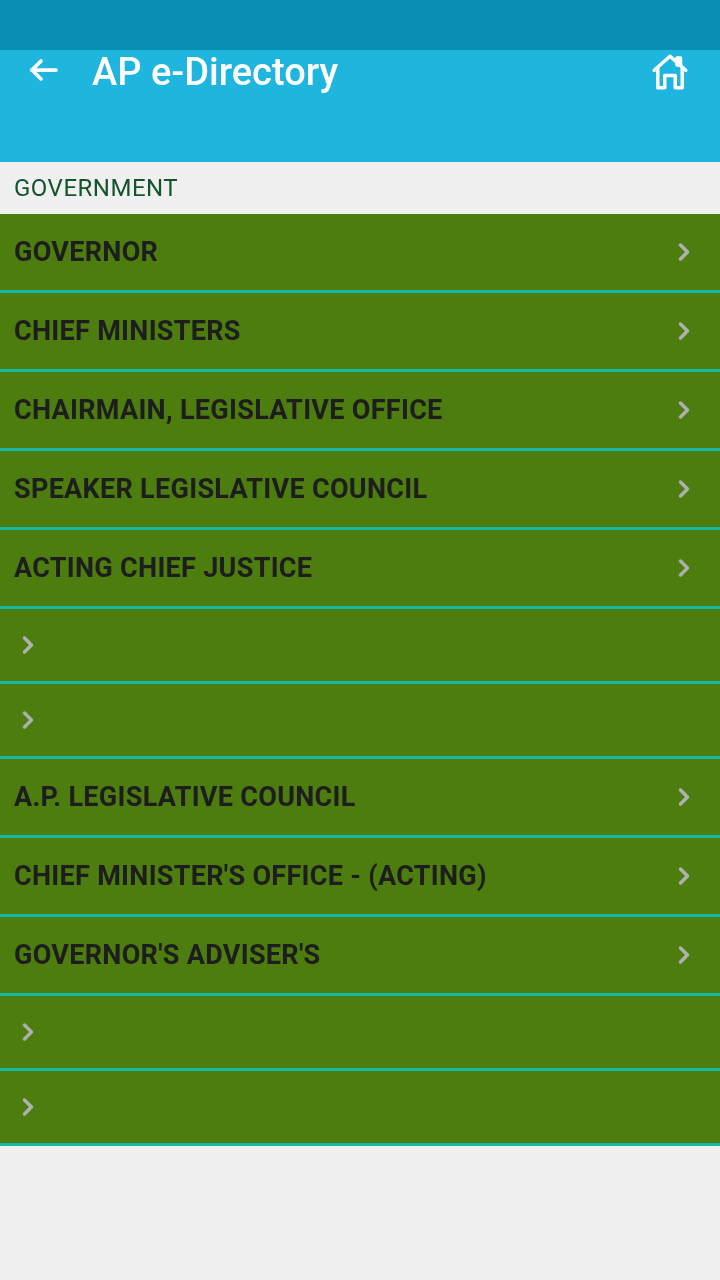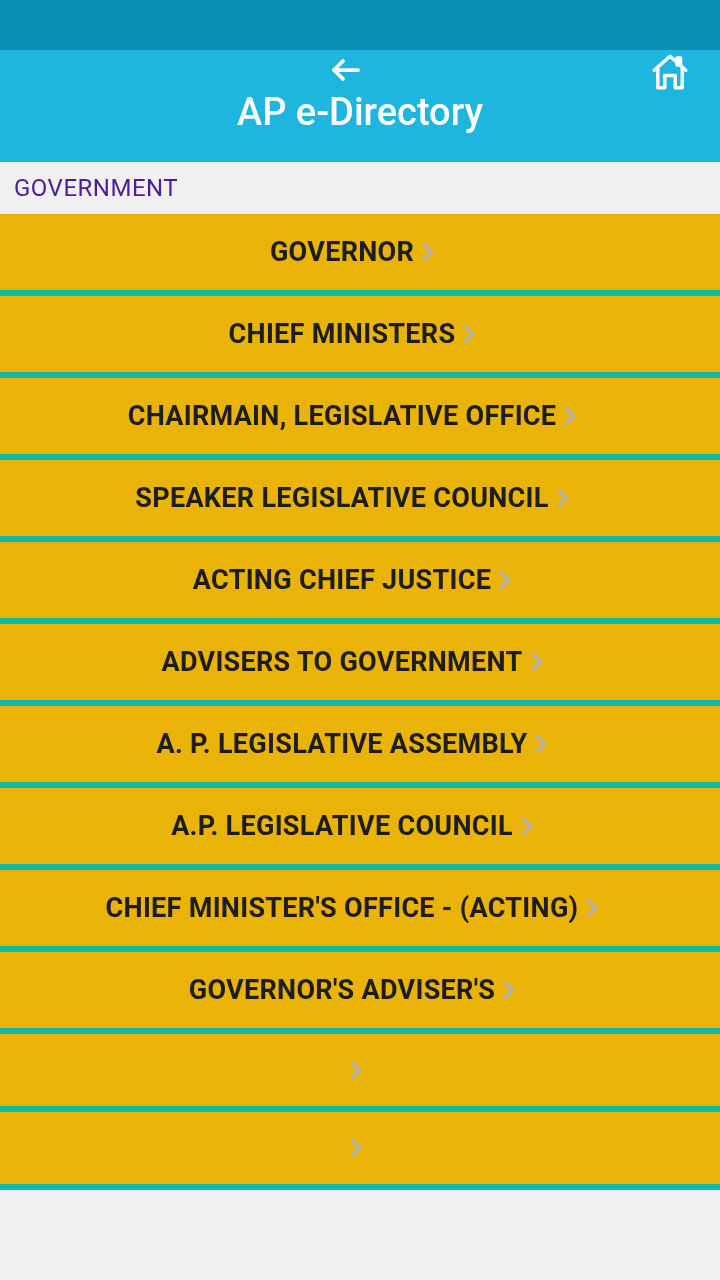--- a/index.html
+++ b/index.html
@@ -15,24 +15,23 @@
       overflow: hidden;
     }
     .status-bar {
       height: 50px;
       background: #0a8fb3;
     }
     .header {
       height: 112px;
       background: #1eb6df;
       display: flex;
-      align-items: center;
+      align-items: flex-start;
       padding: 0 24px;
       position: relative;
-      flex-direction: column;
     }
     .back-arrow {
       width: 40px;
       height: 40px;
       display: flex;
       align-items: center;
       justify-content: center;
       margin-right: 28px;
       cursor: pointer;
     }
@@ -46,33 +45,33 @@
       right: 28px;
       width: 44px;
       height: 44px;
       display: flex;
       align-items: center;
       justify-content: center;
       cursor: pointer;
     }
     .section-header {
       padding: 12px 14px;
-      color: #4c1d95;
+      color: #14532d;
       font-size: 24px;
       font-weight: 400;
       letter-spacing: 0.5px;
       background: #f0f0f0;
     }
     .list-item {
       display: flex;
       align-items: center;
-      justify-content: center;
+      justify-content: space-between;
       padding: 22px 14px;
-      background: #eab308;
-      border-bottom: 6px solid #14b8a6;
+      background: #4d7c0f;
+      border-bottom: 3px solid #14b8a6;
       cursor: pointer;
     }
     .list-item:first-of-type {
       background: #e4e4e4;
     }
     .list-item-label {
       color: #1d1d1d;
       font-size: 27px;
       font-weight: 700;
       letter-spacing: 0.3px;
@@ -137,28 +136,26 @@
 </div>
 
 <div class="list-item">
   <span class="list-item-label">ACTING CHIEF  JUSTICE</span>
   <svg class="chevron" viewBox="0 0 24 24" fill="none" stroke="#b0b0b0" stroke-width="3" stroke-linecap="round" stroke-linejoin="round">
       <polyline points="9 18 15 12 9 6"></polyline>
     </svg>
 </div>
 
 <div class="list-item">
-  <span class="list-item-label">ADVISERS TO GOVERNMENT</span>
   <svg class="chevron" viewBox="0 0 24 24" fill="none" stroke="#b0b0b0" stroke-width="3" stroke-linecap="round" stroke-linejoin="round">
       <polyline points="9 18 15 12 9 6"></polyline>
     </svg>
 </div>
 
 <div class="list-item">
-  <span class="list-item-label">A. P. LEGISLATIVE  ASSEMBLY</span>
   <svg class="chevron" viewBox="0 0 24 24" fill="none" stroke="#b0b0b0" stroke-width="3" stroke-linecap="round" stroke-linejoin="round">
       <polyline points="9 18 15 12 9 6"></polyline>
     </svg>
 </div>
 
 <div class="list-item">
   <span class="list-item-label">A.P. LEGISLATIVE COUNCIL</span>
   <svg class="chevron" viewBox="0 0 24 24" fill="none" stroke="#b0b0b0" stroke-width="3" stroke-linecap="round" stroke-linejoin="round">
       <polyline points="9 18 15 12 9 6"></polyline>
     </svg>

